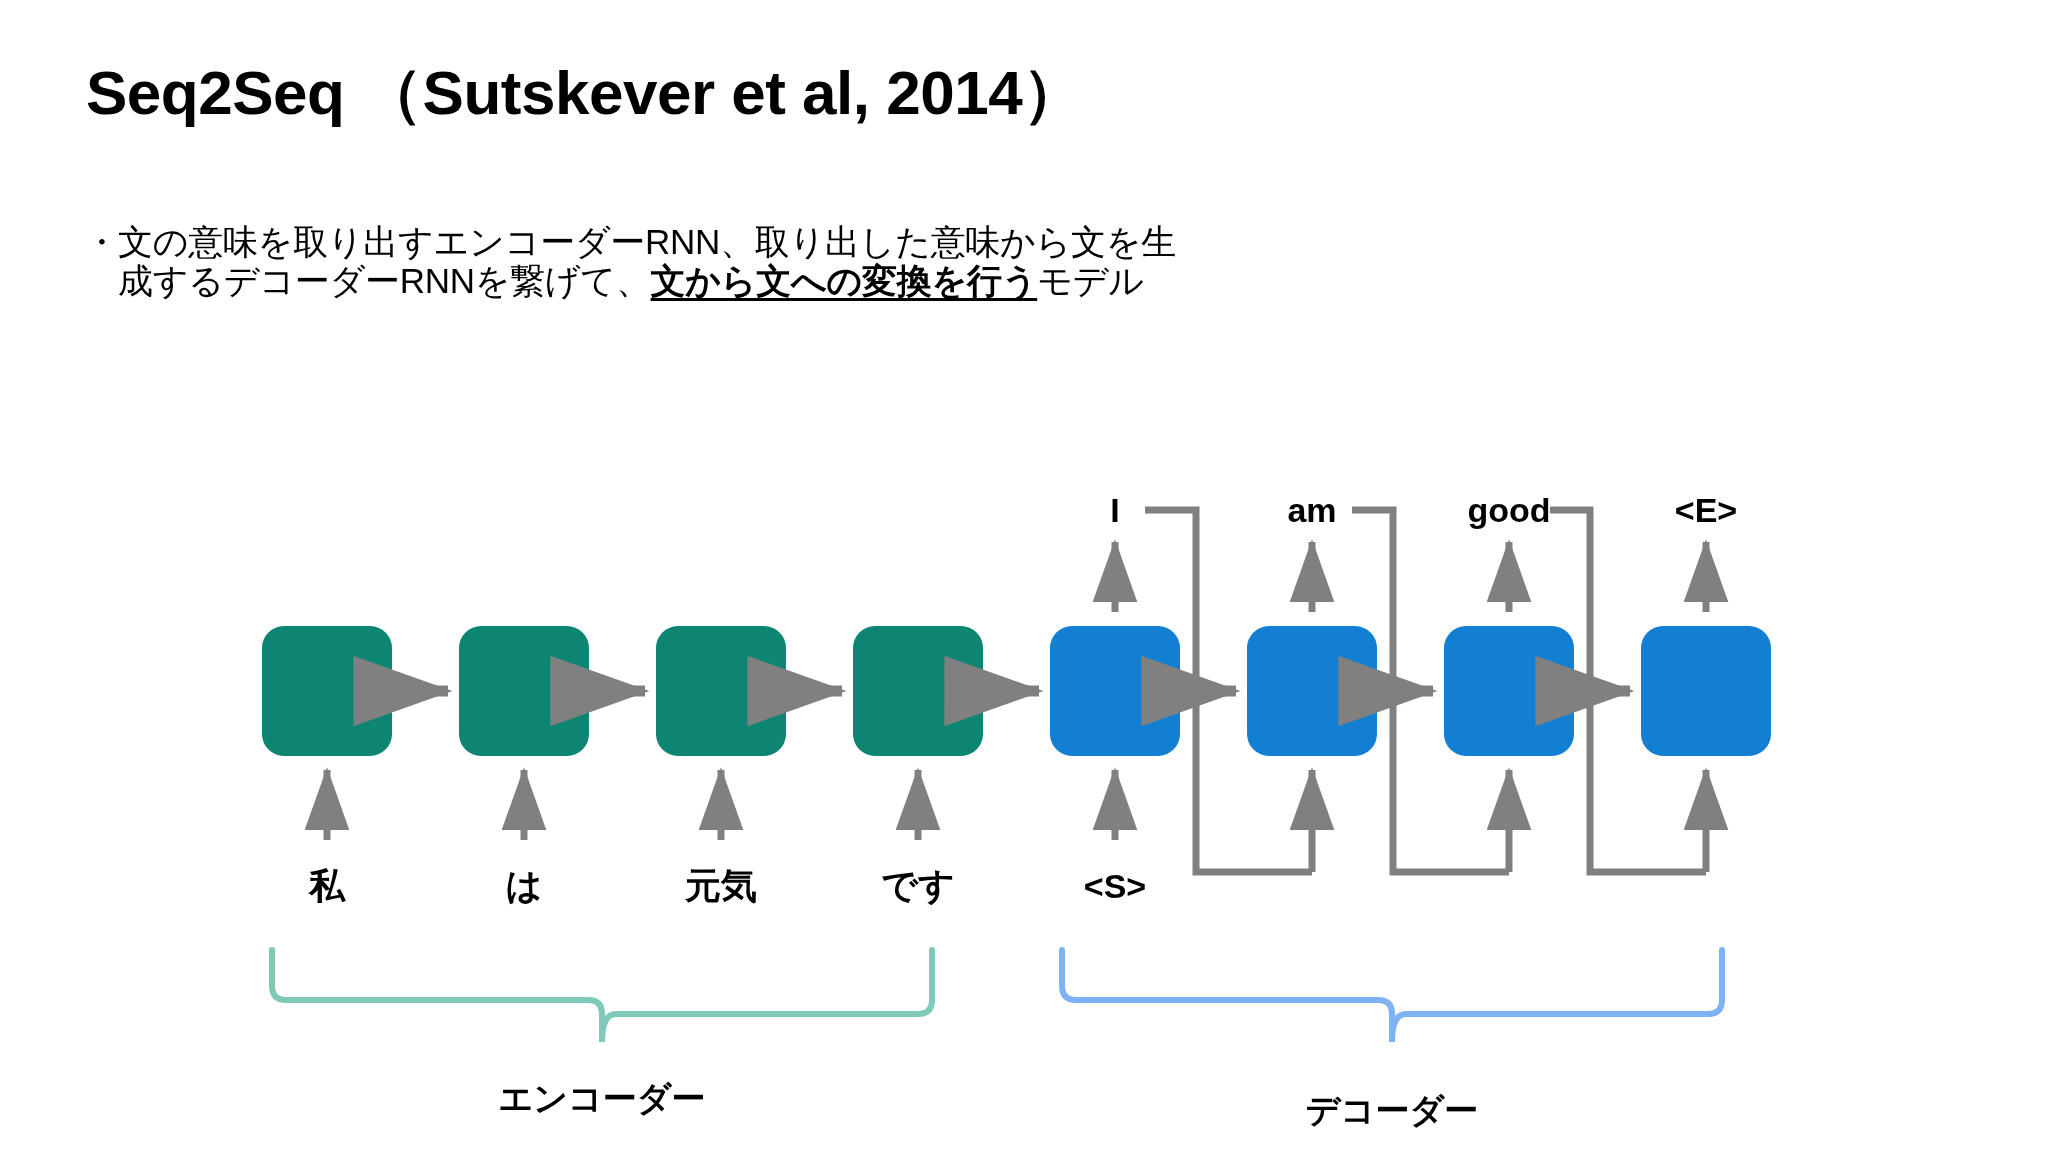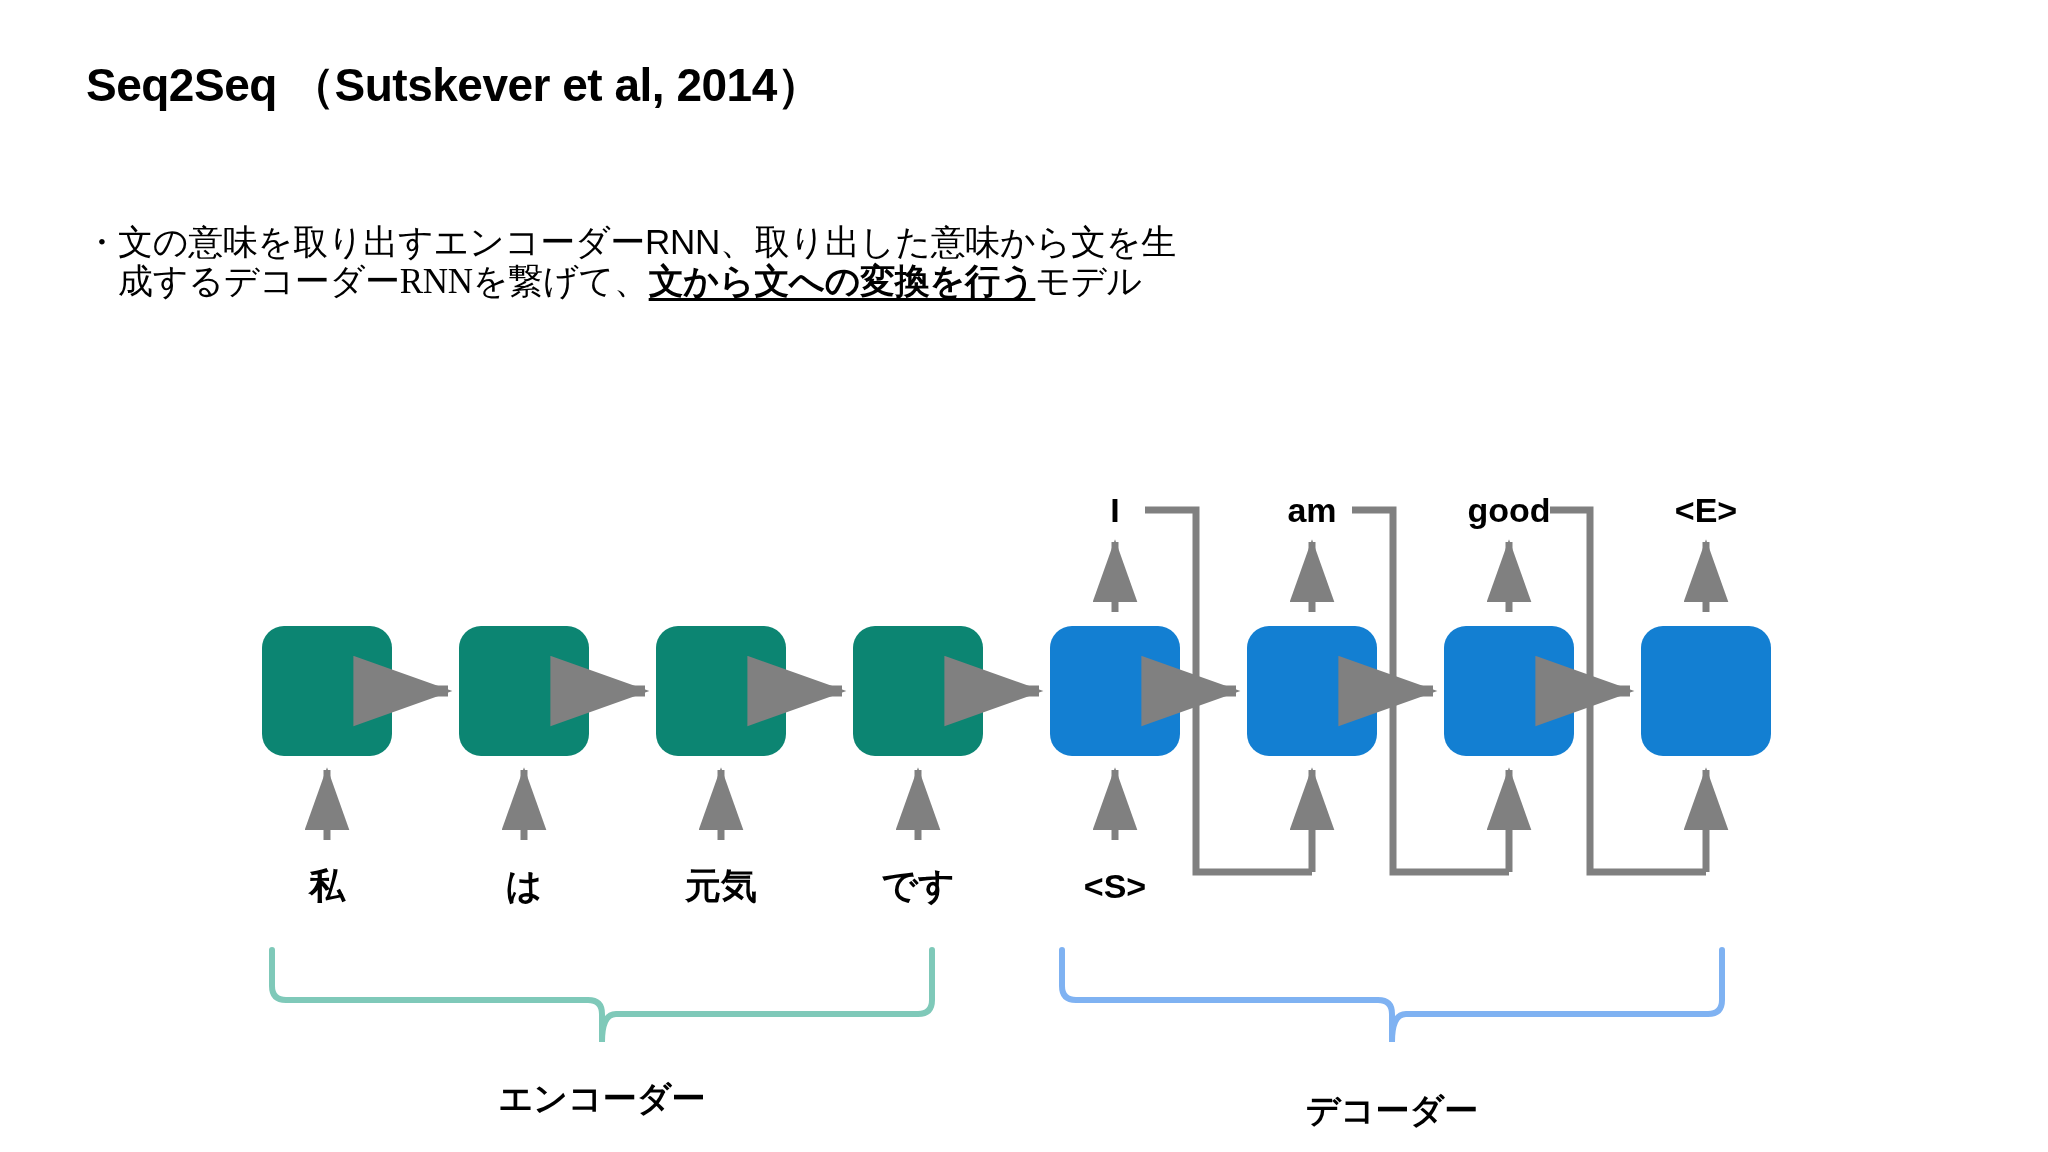--- a/index.html
+++ b/index.html
@@ -22,21 +22,21 @@
     width: 2048px;
     height: 1152px;
     background: #ffffff;
   }
 
   
   #title {
     position: absolute;
     left: 86px;
     top: 62px;
-    font-size: 46px;
+    font-size: 62px;
     font-weight: bold;
     letter-spacing: -0.5px;
     white-space: nowrap;
     line-height: 1.0;
   }
 
   
   #body {
     position: absolute;
     left: 84px;
@@ -49,21 +49,20 @@
     letter-spacing: -0.3px;
     white-space: nowrap;
   }
   .bullet .mark {
     display: inline-block;
     width: 34px;
   }
   .bullet .cont {
     display: inline-block;
     padding-left: 34px;
-    font-family: Liberation Serif, serif;
   }
   .emph {
     font-weight: bold;
     text-decoration: underline;
     text-underline-offset: 5px;
     text-decoration-thickness: 3px;
   }
 
   
   #diagram {

